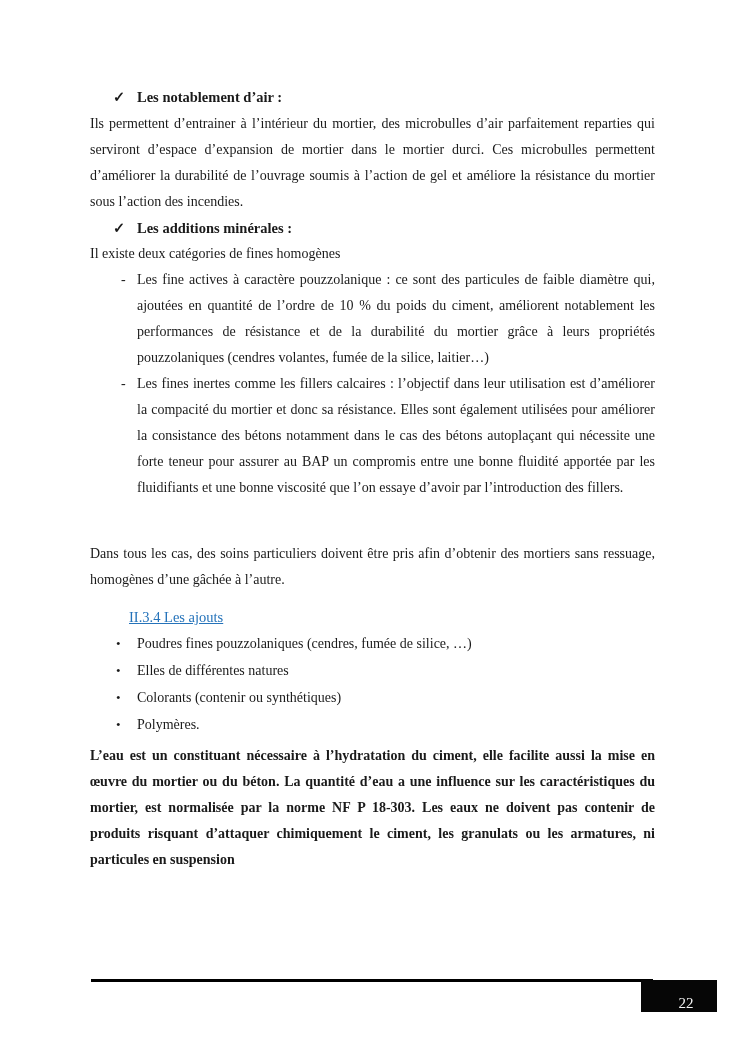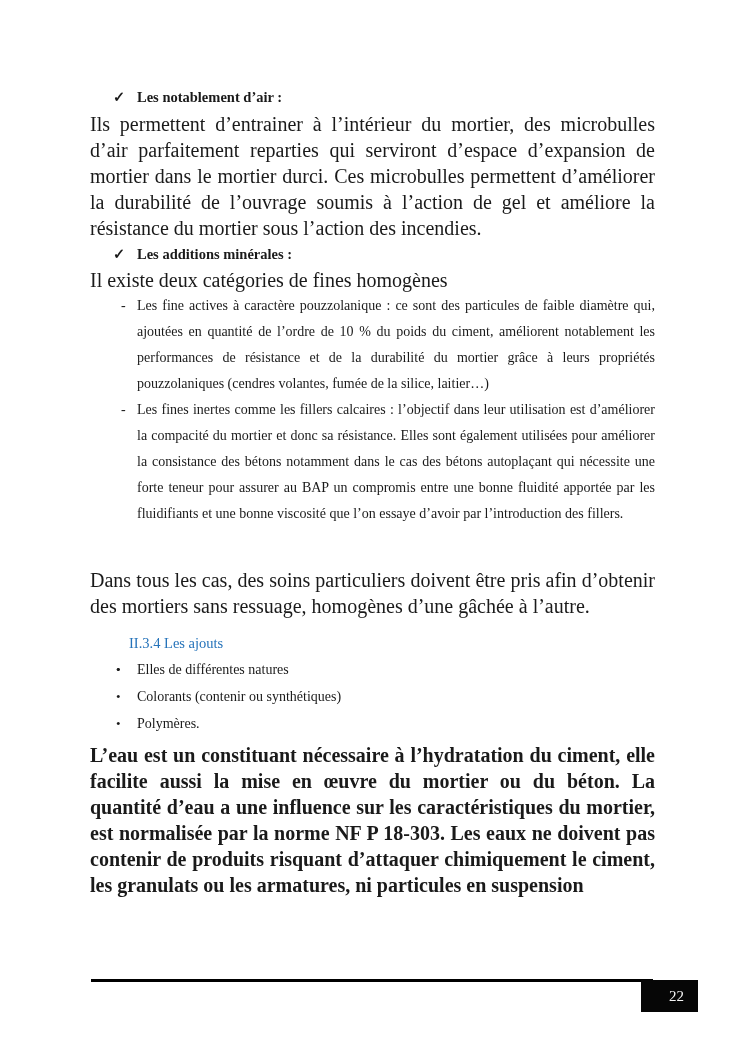--- a/index.html
+++ b/index.html
@@ -13,21 +13,21 @@
     overflow: hidden;
   }
   .content {
     position: absolute;
     left: 90px;
     top: 84px;
     width: 565px;
   }
   .para {
     margin: 0;
-    font-size: 20px;
+    font-size: 14px;
     line-height: 26px;
     text-align: justify;
   }
   .check-item {
     position: relative;
     padding-left: 47px;
     font-weight: bold;
     font-size: 14.5px;
     line-height: 26px;
   }
@@ -61,46 +61,47 @@
     top: 0;
     font-size: 13px;
   }
   .blue-heading {
     margin: 0;
     padding-left: 39px;
     font-weight: normal;
     font-size: 14.5px;
     line-height: 26px;
     color: var(--heading-blue, #2573ba);
+    text-decoration: underline;
   }
   .mt1  { margin-top: 1px; }
   .mt5  { margin-top: 5px; font-weight: bold; }
   .mt7  { margin-top: 7px; }
   .mt8  { margin-top: 8px; }
   .mt11 { margin-top: 11px; }
   .mt24 { margin-top: 40px; }
   .footer-rule {
     position: absolute;
     left: 91px;
     top: 979px;
     width: 562px;
     height: 3px;
     background: #000000;
   }
   .page-number-box {
     position: absolute;
     left: 641px;
     top: 980px;
-    width: 57px;
+    width: 76px;
     height: 32px;
     background: var(--footer-bar, #060606);
     color: #f5f5f5;
     font-size: 15px;
     display: flex;
-    align-items: center;
+    align-items: flex-end;
     justify-content: center;
     padding-left: 14px;
     box-sizing: border-box;
   }
 </style>
 </head>
 <body>
 
 <div class="page">
   <div class="content">
@@ -131,20 +132,21 @@
     </div>
 
     <p class="para mt24">Dans tous les cas, des soins particuliers doivent être pris afin d’obtenir des mortiers sans ressuage, homogènes d’une gâchée à l’autre.</p>
 
     <h3 class="blue-heading mt11">II.3.4 Les ajouts</h3>
 
 
     <div class="bullet-list mt1">
       <div class="bullet-item">
         <span class="marker">•</span>
+        <span>Poudres fines pouzzolaniques (cendres, fumée de silice, …)</span>
       </div>
       <div class="bullet-item">
         <span class="marker">•</span>
         <span>Elles de différentes natures</span>
       </div>
       <div class="bullet-item">
         <span class="marker">•</span>
         <span>Colorants (contenir ou synthétiques)</span>
       </div>
       <div class="bullet-item">

